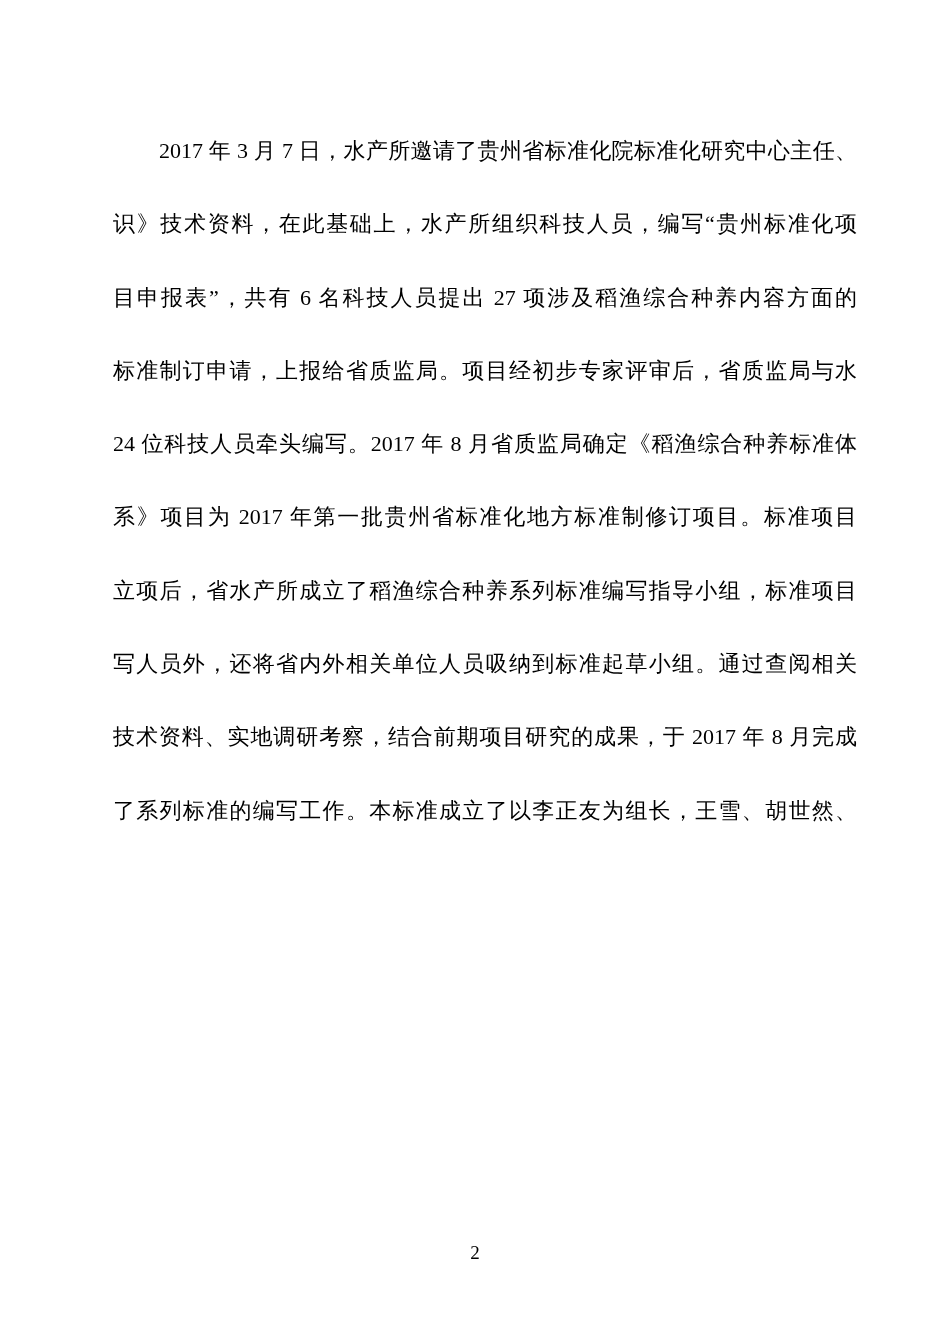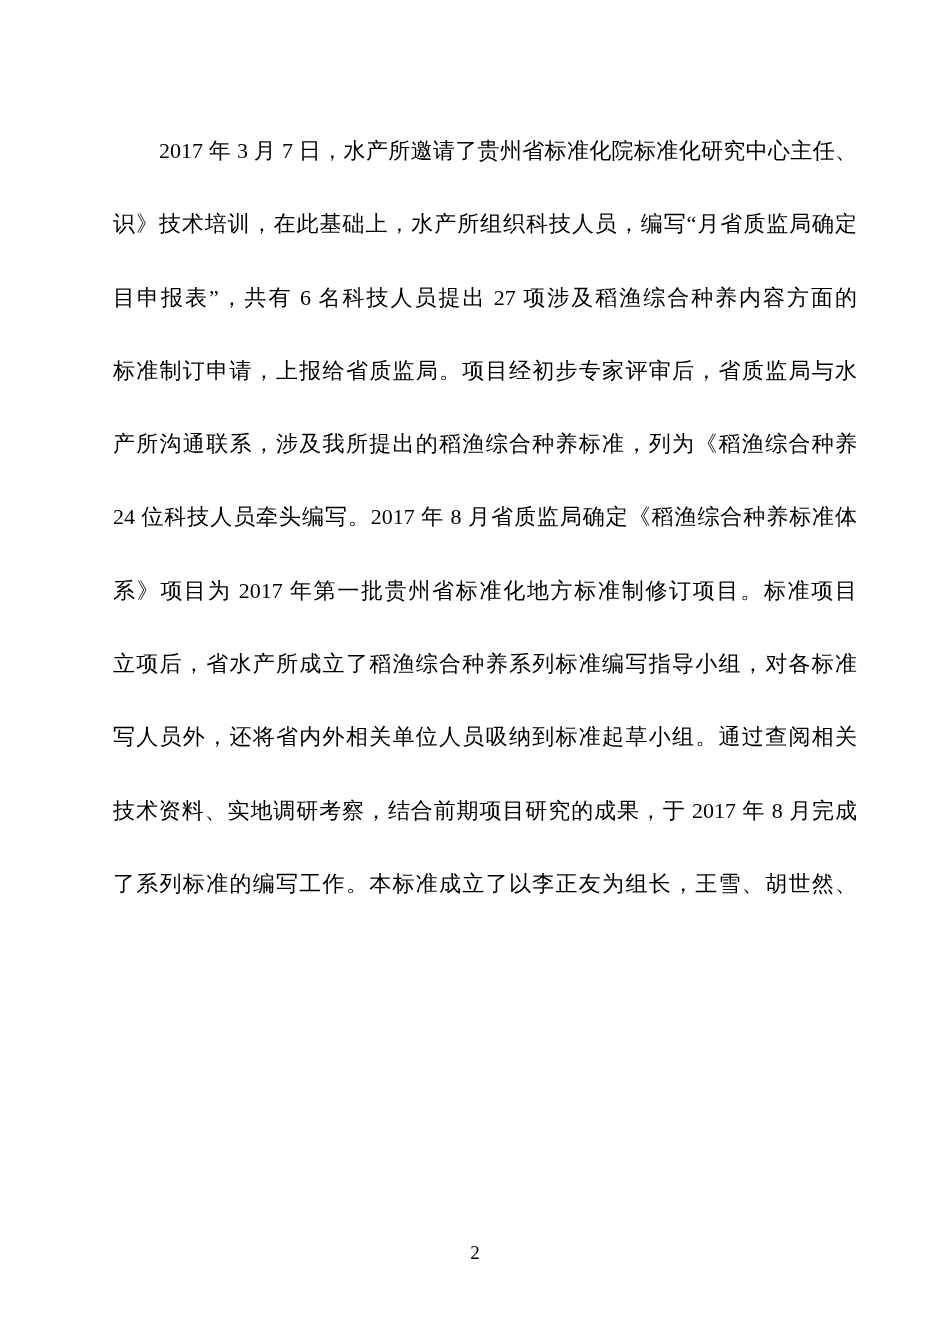--- a/index.html
+++ b/index.html
@@ -43,27 +43,26 @@
     color: #000000;
     font-family: "Liberation Serif", serif;
   }
 </style>
 </head>
 <body>
 
 <div class="page">
   <div class="content">
     <p class="line indent">2017 年 3 月 7 日，水产所邀请了贵州省标准化院标准化研究中心主任、</p>
-    <p class="line">识》技术培训，在此基础上，水产所组织科技人员，编写“月省质监局确定</p>
+    <p class="line">识》技术资料，在此基础上，水产所组织科技人员，编写“贵州标准化项</p>
     <p class="line">目申报表”，共有 6 名科技人员提出 27 项涉及稻渔综合种养内容方面的</p>
     <p class="line">标准制订申请，上报给省质监局。项目经初步专家评审后，省质监局与水</p>
-    <p class="line">产所沟通联系，涉及我所提出的稻渔综合种养标准，列为《稻渔综合种养</p>
     <p class="line">24 位科技人员牵头编写。2017 年 8 月省质监局确定《稻渔综合种养标准体</p>
     <p class="line">系》项目为 2017 年第一批贵州省标准化地方标准制修订项目。标准项目</p>
-    <p class="line">立项后，省水产所成立了稻渔综合种养系列标准编写指导小组，对各标准</p>
+    <p class="line">立项后，省水产所成立了稻渔综合种养系列标准编写指导小组，标准项目</p>
     <p class="line">写人员外，还将省内外相关单位人员吸纳到标准起草小组。通过查阅相关</p>
     <p class="line">技术资料、实地调研考察，结合前期项目研究的成果，于 2017 年 8 月完成</p>
     <p class="line">了系列标准的编写工作。本标准成立了以李正友为组长，王雪、胡世然、</p>
   </div>
   <div class="footer">
     <span class="page-num">2</span>
   </div>
 </div>
 
 </body></html>

